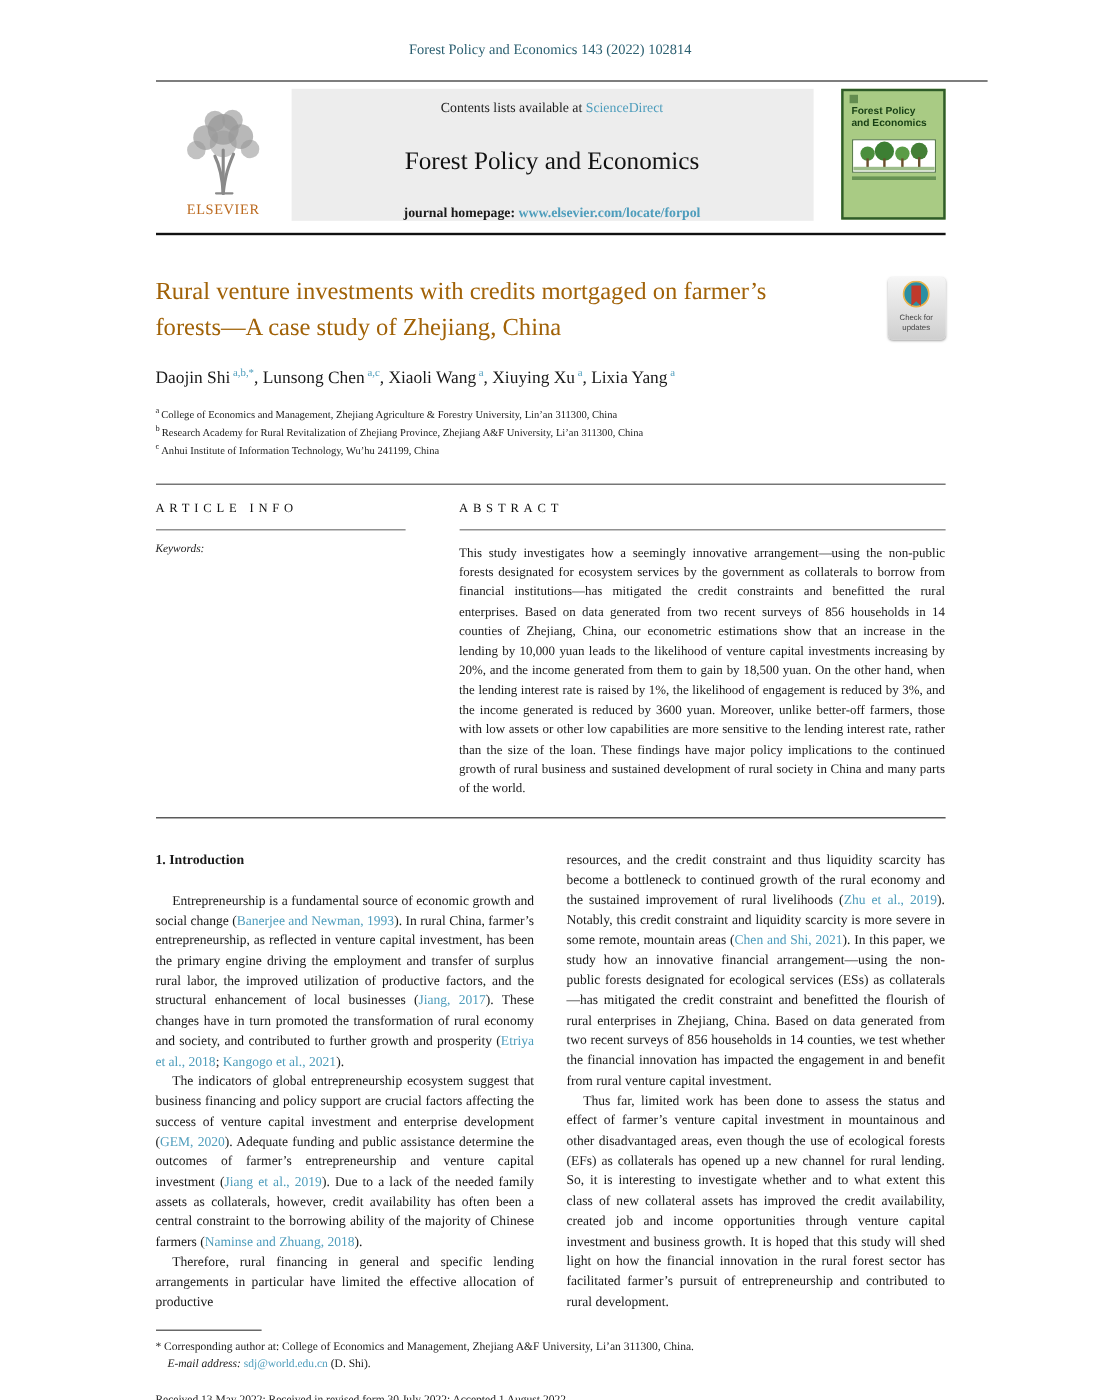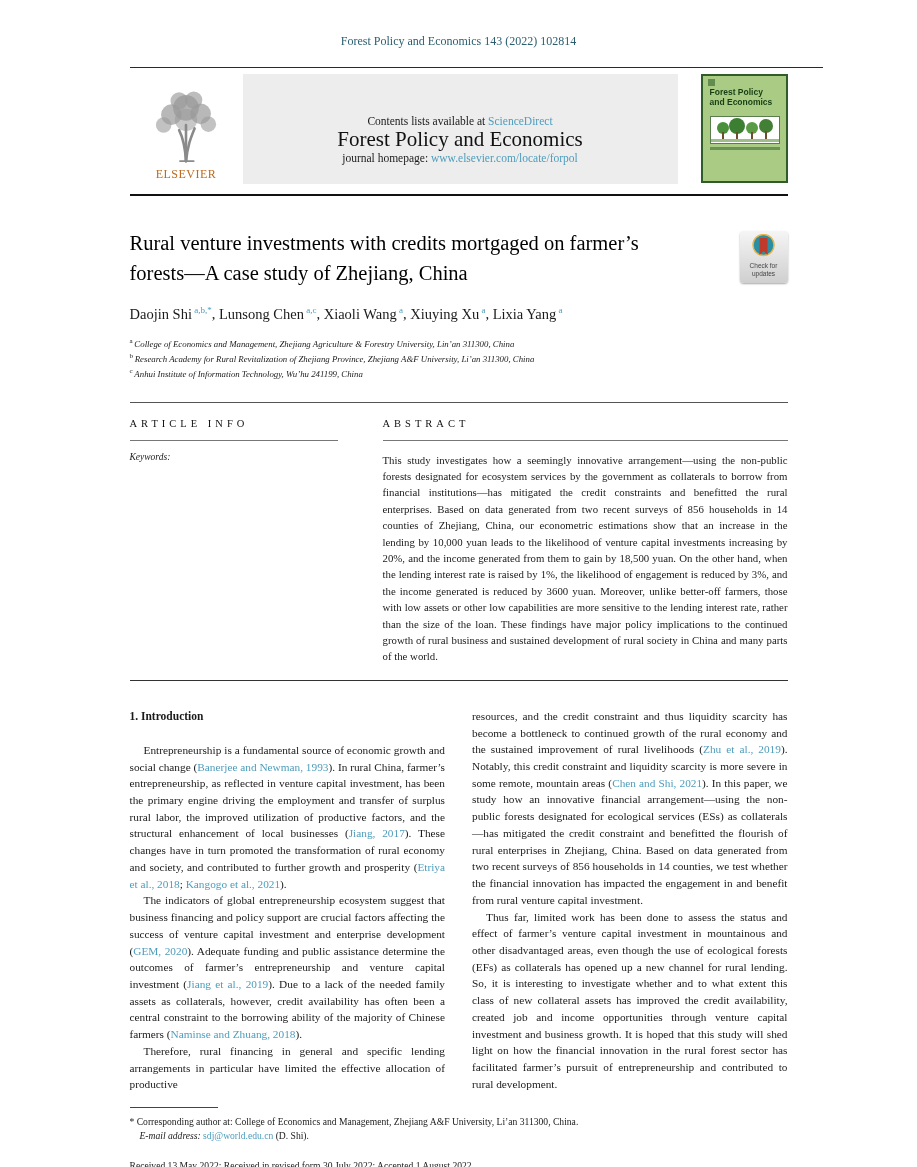--- a/index.html
+++ b/index.html
@@ -10,44 +10,44 @@
     font-family:"Liberation Serif", serif; color:#1a1a1a; background:#fff;
   }
   .journal-ref { text-align:center; font-size:12px; color:#2b5f70; }
   .rule-top { width:693px; border-top:1.2px solid #2a2a2a; margin-top:18px; }
 
   
   .masthead { display:flex; margin-top:6px; height:110px; }
   .logo-col { width:113px; display:flex; flex-direction:column; align-items:center; justify-content:flex-end; padding-bottom:2px; }
   .logo-tree { width:86px; height:82px; }
   .elsevier-word { font-size:12px; letter-spacing:.5px; color:#bc6a1f; margin-top:1px; }
-  .mast-main { flex:1; background:#ededed; display:flex; flex-direction:column; justify-content:flex-end; text-align:center; padding:10px 6px 20px 6px; }
+  .mast-main { flex:1; background:#ededed; display:flex; flex-direction:column; justify-content:space-between; text-align:center; padding:10px 6px 0 6px; }
   .mast-contents { font-size:11.5px; }
   .mast-title { font-size:21px; color:#111; }
-  .mast-home { font-size:11.5px; }
+  .mast-home { font-size:11.5px;font-weight:bold; }
   .cover-col { width:87px; margin-left:23px; }
   .cover { width:87px; height:109px; background:#a9cb84; border:2px solid #2f5c28; padding:12px 6px 0 7px; position:relative; }
   .cover-title { font-size:8.5px; font-weight:bold; color:#173f14; line-height:1.15; font-family:"Liberation Sans", sans-serif; }
   .cover-panel { margin-top:8px; width:70px; height:28px; background:#fff; border:1px solid #5b7d4e; }
   .cover-strip { margin-top:3px; width:70px; height:3px; background:#4d7a40; opacity:.7; }
   .cover-mark { position:absolute; top:3px; left:5px; width:7px; height:7px; background:#36632c; opacity:.6; }
 
   .rule-thick { border-top:2.5px solid #111; margin-top:10px; }
 
   
   .title-row { display:flex; margin-top:33px; }
-  .article-title { flex:1; font-size:20.5px; line-height:1.45; color:#000000; padding-right:46px; }
+  .article-title { flex:1; font-size:20.5px; line-height:1.45; color:#a16207; padding-right:46px; }
   .check-badge { width:48px; height:52px; border-radius:4px; background:linear-gradient(#f5f5f5,#cfcfcf); box-shadow:0 1px 2px rgba(0,0,0,.35); text-align:center; padding-top:3px; cursor:pointer; align-self:flex-start; margin-top:2px; }
   .check-badge svg { display:block; margin:0 auto; }
   .check-text { font-family:"Liberation Sans", sans-serif; font-size:6.5px; color:#444; line-height:1.25; margin-top:1px; }
 
   .authors { margin-top:17px; font-size:14.5px; }
   .authors sup { font-size:9px; }
   .affiliations { margin-top:13px; font-size:8.8px; line-height:1.5; }
-  .affiliations .aff-text { font-style:italic; }
+  .affiliations .aff-text { }
   .affiliations sup { font-size:7px; }
 
   
   .rule-info { border-top:1px solid #555; margin-top:20px; }
   .info-grid { display:grid; grid-template-columns:253px 1fr; }
   .info-head { font-size:10.5px; letter-spacing:4px; padding-top:15px; color:#111; }
   .head-rule { border-top:1px solid #777; margin-top:11px; }
   .abstract-col .head-rule { margin-right:0; }
   .kw-label { font-style:italic; font-size:9.5px; margin-top:11px; }
   .kw-item { font-size:9.5px; line-height:1.42; }

